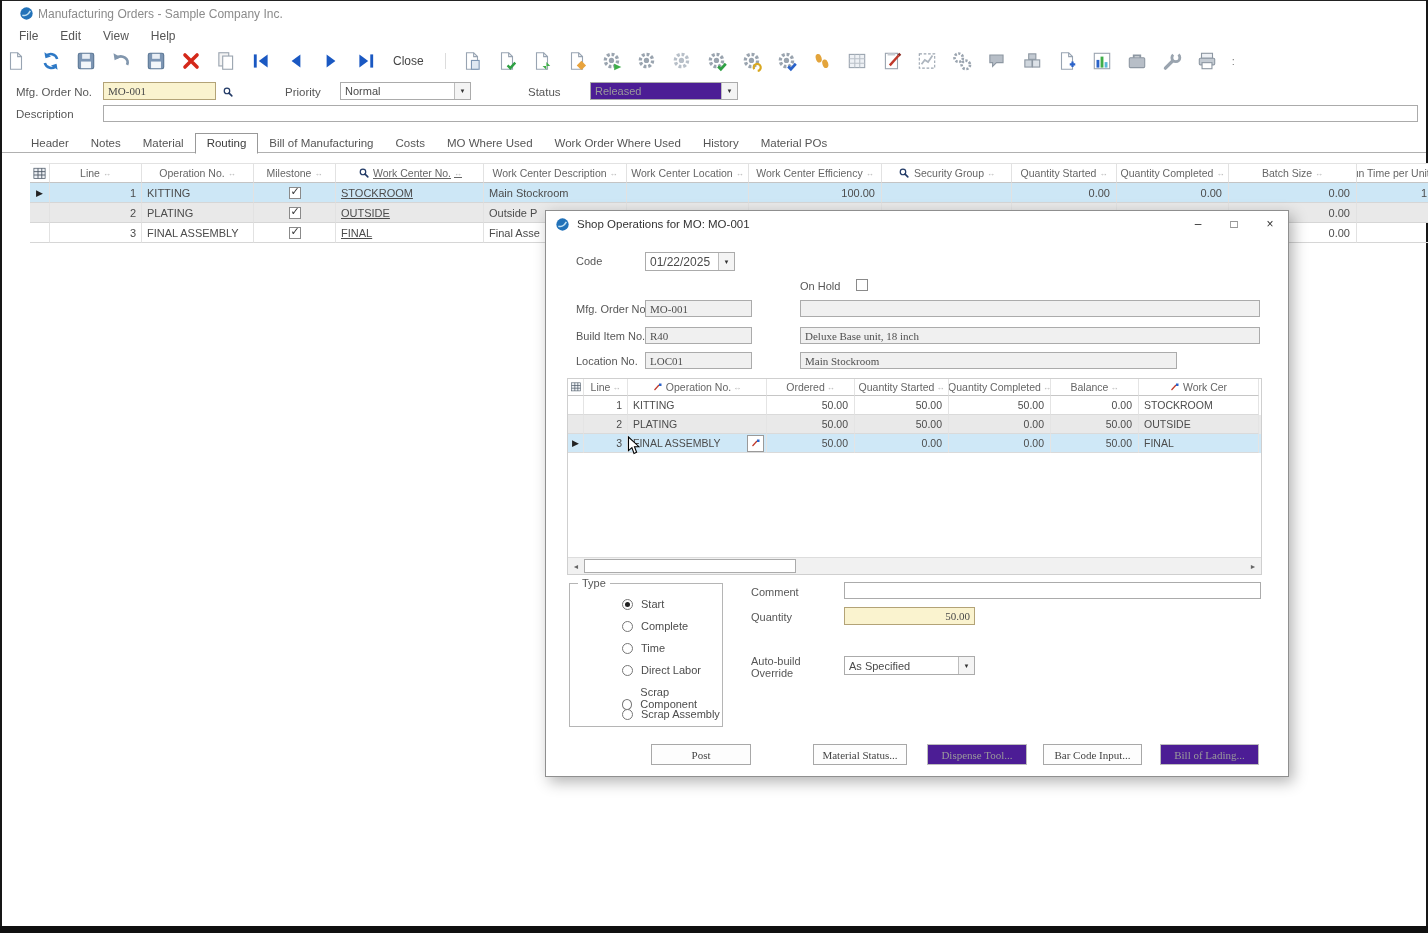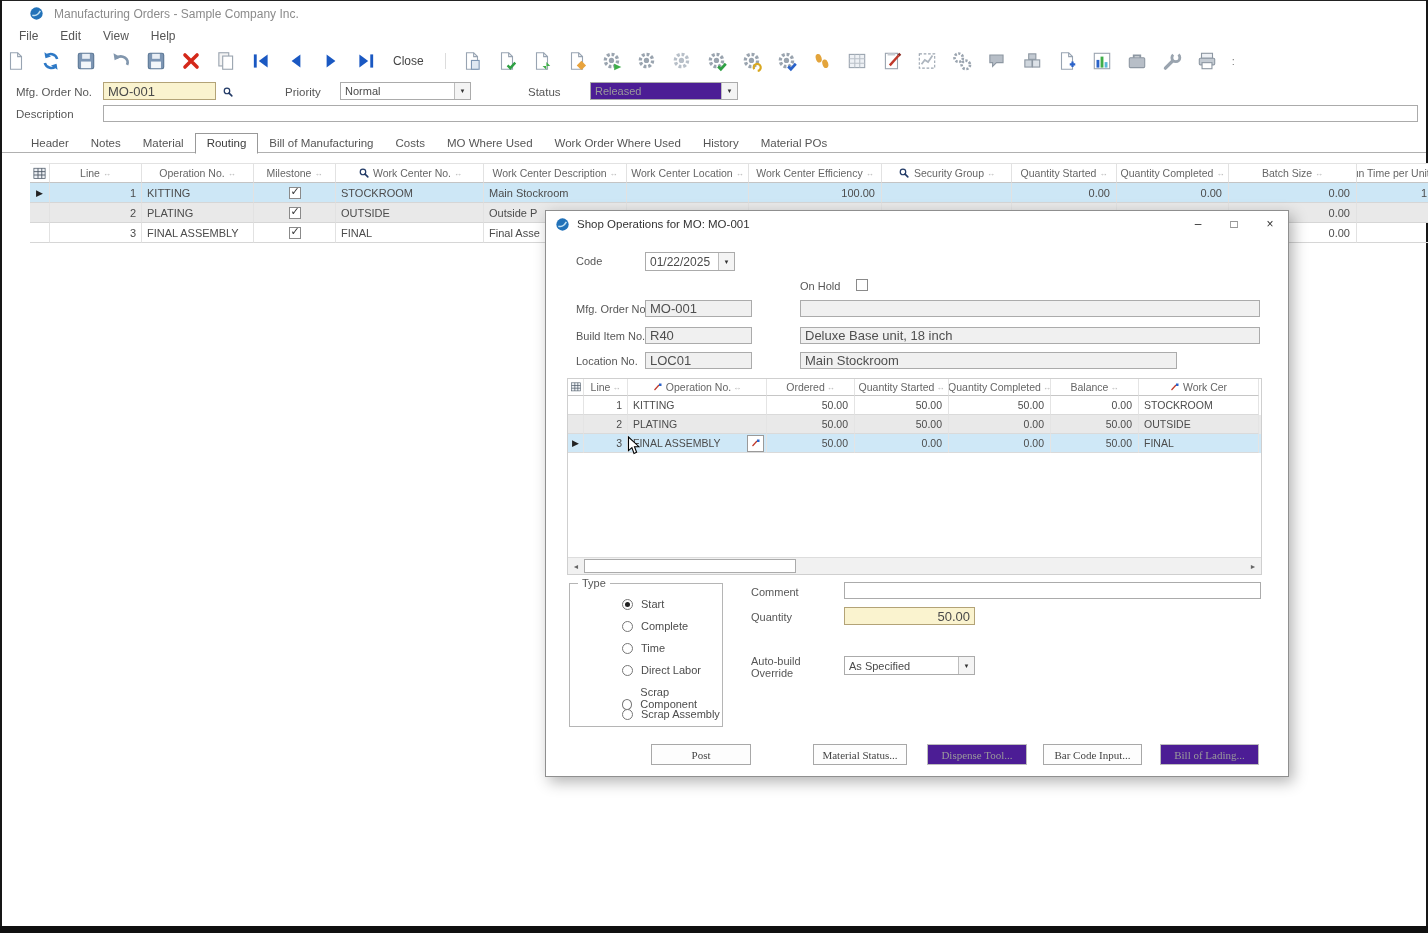--- a/index.html
+++ b/index.html
@@ -7,40 +7,40 @@
     width:1428px;height:933px;position:relative;overflow:hidden;
     background:#ffffff;font-family:"Liberation Sans",sans-serif;color:#4a4a4a;
     -webkit-font-smoothing:antialiased;
   }
   .frame-top{position:absolute;left:0;top:0;width:1428px;height:1px;background:#222;}
   .frame-left{position:absolute;left:0;top:0;width:2px;height:933px;background:#161616;}
   .frame-right{position:absolute;right:0;top:0;width:2px;height:933px;background:#161616;}
   .frame-bottom{position:absolute;left:0;bottom:0;width:1428px;height:7px;background:#101010;}
 
   
-  .titlebar{position:absolute;left:2px;top:1px;right:2px;height:25px;display:flex;align-items:center;padding-left:26px;gap:10px;}
+  .titlebar{position:absolute;left:2px;top:1px;right:2px;height:25px;display:flex;align-items:center;padding-left:16px;gap:4px;}
   .title-text{font-size:12px;color:#8b8b8b;}
   .menubar{position:absolute;left:2px;top:27px;right:2px;height:18px;display:flex;align-items:center;padding-left:6px;}
   .menu-item{font-size:12px;color:#555;padding:1px 11px;cursor:default;}
 
   
   .toolbar{position:absolute;left:4px;top:45px;height:32px;display:flex;align-items:center;gap:11px;}
   .ticon{width:24px;height:24px;display:flex;align-items:center;justify-content:center;flex:0 0 auto;}
   .ticon svg{width:22px;height:22px;}
   .ic16{width:16px;height:16px;} .ic16 svg{width:15px;height:15px;}
   .ic12{width:13px;height:13px;} .ic12 svg{width:12px;height:12px;}
   .ic10{width:11px;height:11px;} .ic10 svg{width:10px;height:10px;}
   .tclose{font-size:12px;color:#454545;padding:0 7px 0 4px;}
   .tsep{width:1px;height:16px;background:#dcdcdc;margin:0 3px;}
   .toverflow{font-size:11px;color:#777;letter-spacing:1px;padding-left:2px;}
 
   
   .flabel{position:absolute;font-size:11.5px;color:#575757;white-space:nowrap;}
   .tbox{position:absolute;box-sizing:border-box;border:1px solid #ababab;background:#fff;
-        font-size:13px;display:flex;align-items:center;padding:4px 4px;white-space:nowrap;overflow:hidden;}
+        font-size:11px;display:flex;align-items:center;padding:4px 4px;white-space:nowrap;overflow:hidden;font-family:Liberation Serif, serif;}
   .tbox.yellow{background:#faf3cf;border-color:#b3a377;}
   .tbox.ro{background:#f0f0f0;color:#4f4f4f;}
   .combo{position:absolute;box-sizing:border-box;border:1px solid #ababab;background:#fff;display:flex;}
   .combo .cval{flex:1;font-size:11px;display:flex;align-items:center;padding:0 4px;white-space:nowrap;overflow:hidden;}
   .combo.disabled{background:#4c1d95;} .combo.disabled .cval{color:#9a9a9a;}
   .cbtn{width:15px;border-left:1px solid #bdbdbd;background:#f4f4f4;display:flex;align-items:center;justify-content:center;font-size:6px;color:#333;}
   .srchbtn{position:absolute;width:17px;height:17px;display:flex;align-items:center;justify-content:center;}
 
   
   .tabstrip{position:absolute;left:20px;top:131px;height:22px;display:flex;align-items:flex-end;z-index:3;}
@@ -49,21 +49,21 @@
   .tabline{position:absolute;left:2px;top:152px;right:2px;height:1px;background:#b0b0b0;}
 
   
   .mgrid{position:absolute;left:30px;top:163px;width:1404px;z-index:1;}
   .mrow{display:flex;height:20px;}
   .mcell{box-sizing:border-box;flex:0 0 auto;display:flex;align-items:center;font-size:11px;color:#4c4c4c;
          border-right:1px solid #e2e2e2;border-bottom:1px solid #d6d6d6;overflow:hidden;white-space:nowrap;}
   .mhead .mcell{justify-content:center;color:#666;font-size:10.5px;gap:3px;border-top:1px solid #e2e2e2;border-bottom:1px solid #c4c4c4;background:#fff;}
   .mrow.selected{background:#cde7f6;} .mrow.alt{background:#e9e9e9;}
   .c0{width:20px;justify-content:center;} .c1{width:92px;} .c2{width:112px;} .c3{width:82px;justify-content:center;}
-  .c4{width:148px;} .c5{width:143px;} .c6{width:122px;} .c7{width:133px;} .c8{width:130px;}
+  .c4{width:148px;text-decoration:underline;} .c5{width:143px;} .c6{width:122px;} .c7{width:133px;} .c8{width:130px;}
   .c9{width:105px;} .c10{width:112px;} .c11{width:128px;} .c12{width:77px;}
   .num{justify-content:flex-end;padding-right:6px;} .txt{padding-left:5px;} .rnum{justify-content:flex-end;padding-right:5px;}
   .fglyph{font-size:8px;color:#b2b2b2;} .fglyph::before{content:"\2194";}
   .rowmark{display:none;font-size:9px;color:#222;} .mrow.selected .rowmark,.drow.selected .rowmark{display:block;}
   .cb{width:12px;height:12px;box-sizing:border-box;border:1px solid #8a8a8a;background:#fff;position:relative;}
   .cb.checked::before{content:"\2713";position:absolute;left:1px;top:-3px;font-size:11px;color:#333;}
 
   
   .dialog{position:absolute;left:545px;top:210px;width:742px;height:565px;background:#fff;
           border:1px solid #8f8f8f;box-shadow:4px 5px 14px rgba(0,0,0,.3);z-index:10;}

